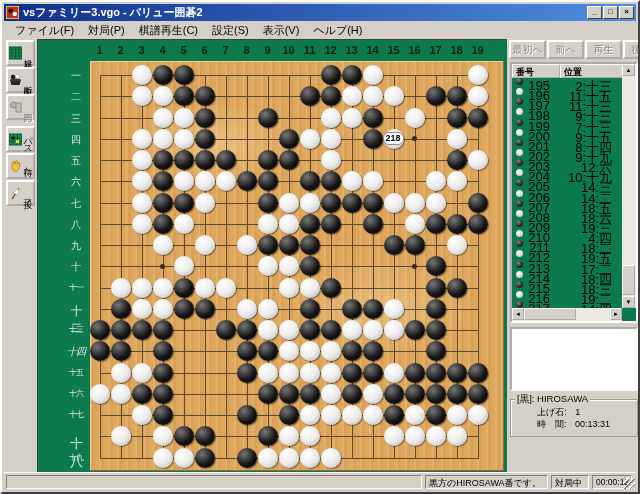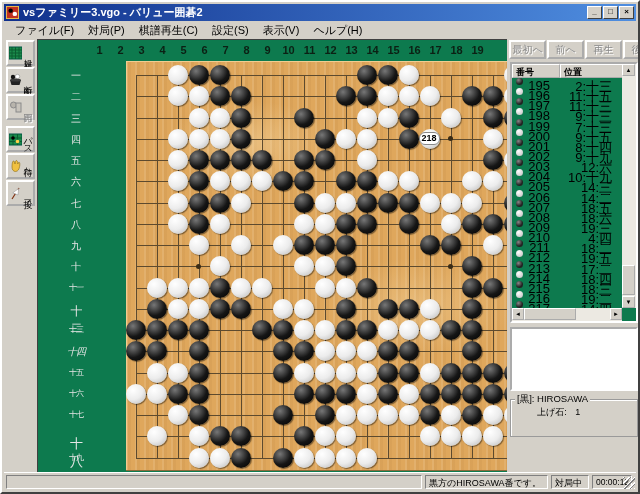--- a/index.html
+++ b/index.html
@@ -27,21 +27,21 @@
   .ticon{width:13px;height:14px;flex:0 0 auto;}
   
   #board-area{position:absolute;left:35px;top:37px;width:470px;height:437px;background:var(--green,#0d7a4e);
     border-left:1px solid #404040;border-top:1px solid #404040;overflow:hidden;}
   #board-wood{position:absolute;left:52px;top:21px;width:414px;height:410px;
     background:
       radial-gradient(ellipse 120px 60px at 30% 20%,rgba(255,235,190,.35),transparent 70%),
       radial-gradient(ellipse 140px 70px at 70% 60%,rgba(255,235,190,.3),transparent 70%),
       repeating-linear-gradient(90deg,rgba(255,255,255,.10) 0 2px,rgba(120,70,20,.06) 2px 5px,transparent 5px 9px),
       var(--wood,#dfa75c);
-    box-shadow:inset -1px -1px 0 #8a6a3a, inset 1px 1px 0 #f0cd90;margin-left:36px;}
+    box-shadow:inset -1px -1px 0 #8a6a3a, inset 1px 1px 0 #f0cd90;}
   .gline{position:absolute;background:#5d4a2e;}
   .hoshi{position:absolute;width:5px;height:5px;border-radius:50%;background:#3a2c16;}
   .stone{position:absolute;width:20px;height:20px;border-radius:50%;}
   .stone.B{background:radial-gradient(circle at 35% 30%,#777,#161616 55%,#000);box-shadow:1px 1px 1px rgba(0,0,0,.45);}
   .stone.W{background:radial-gradient(circle at 35% 30%,#fff,#ececec 50%,#b5b5b5);box-shadow:1px 1px 1px rgba(0,0,0,.45);}
   #move-label{position:absolute;background:#fff;color:#000;font-size:9px;font-weight:bold;
     border-radius:6px;padding:0 2px;line-height:11px;border:1px solid #888;}
   .col-label{position:absolute;width:20px;text-align:center;font-size:11px;font-weight:bold;color:#0c2014;}
   .row-label{position:absolute;width:20px;text-align:center;font-size:10px;color:#e6e6e6;}
   
@@ -595,20 +595,24 @@
     </div>
 
     <div id="infobox"></div>
 
     <div class="groupbox" style="top:360px;height:38px">
       <div class="gb-title">[黒]: HIROSAWA</div>
       <div class="gb-line" style="margin-top:6px">
         <span>上げ石:</span>
         <span class="val">1</span>
       </div>
+      <div class="gb-line">
+        <span>時　間:</span>
+        <span class="val">00:13:31</span>
+      </div>
     </div>
 
   </div>
 
   <div id="statusbar">
     <div class="sb-cell" style="left:2px;width:416px"></div>
     <div class="sb-cell" style="left:421px;width:123px">黒方のHIROSAWA番です。</div>
     <div class="sb-cell" style="left:547px;width:38px">対局中</div>
     <div class="sb-cell" style="left:588px;width:40px;font-size:8.5px">00:00:12</div>
     <div id="sb-grip"></div>

